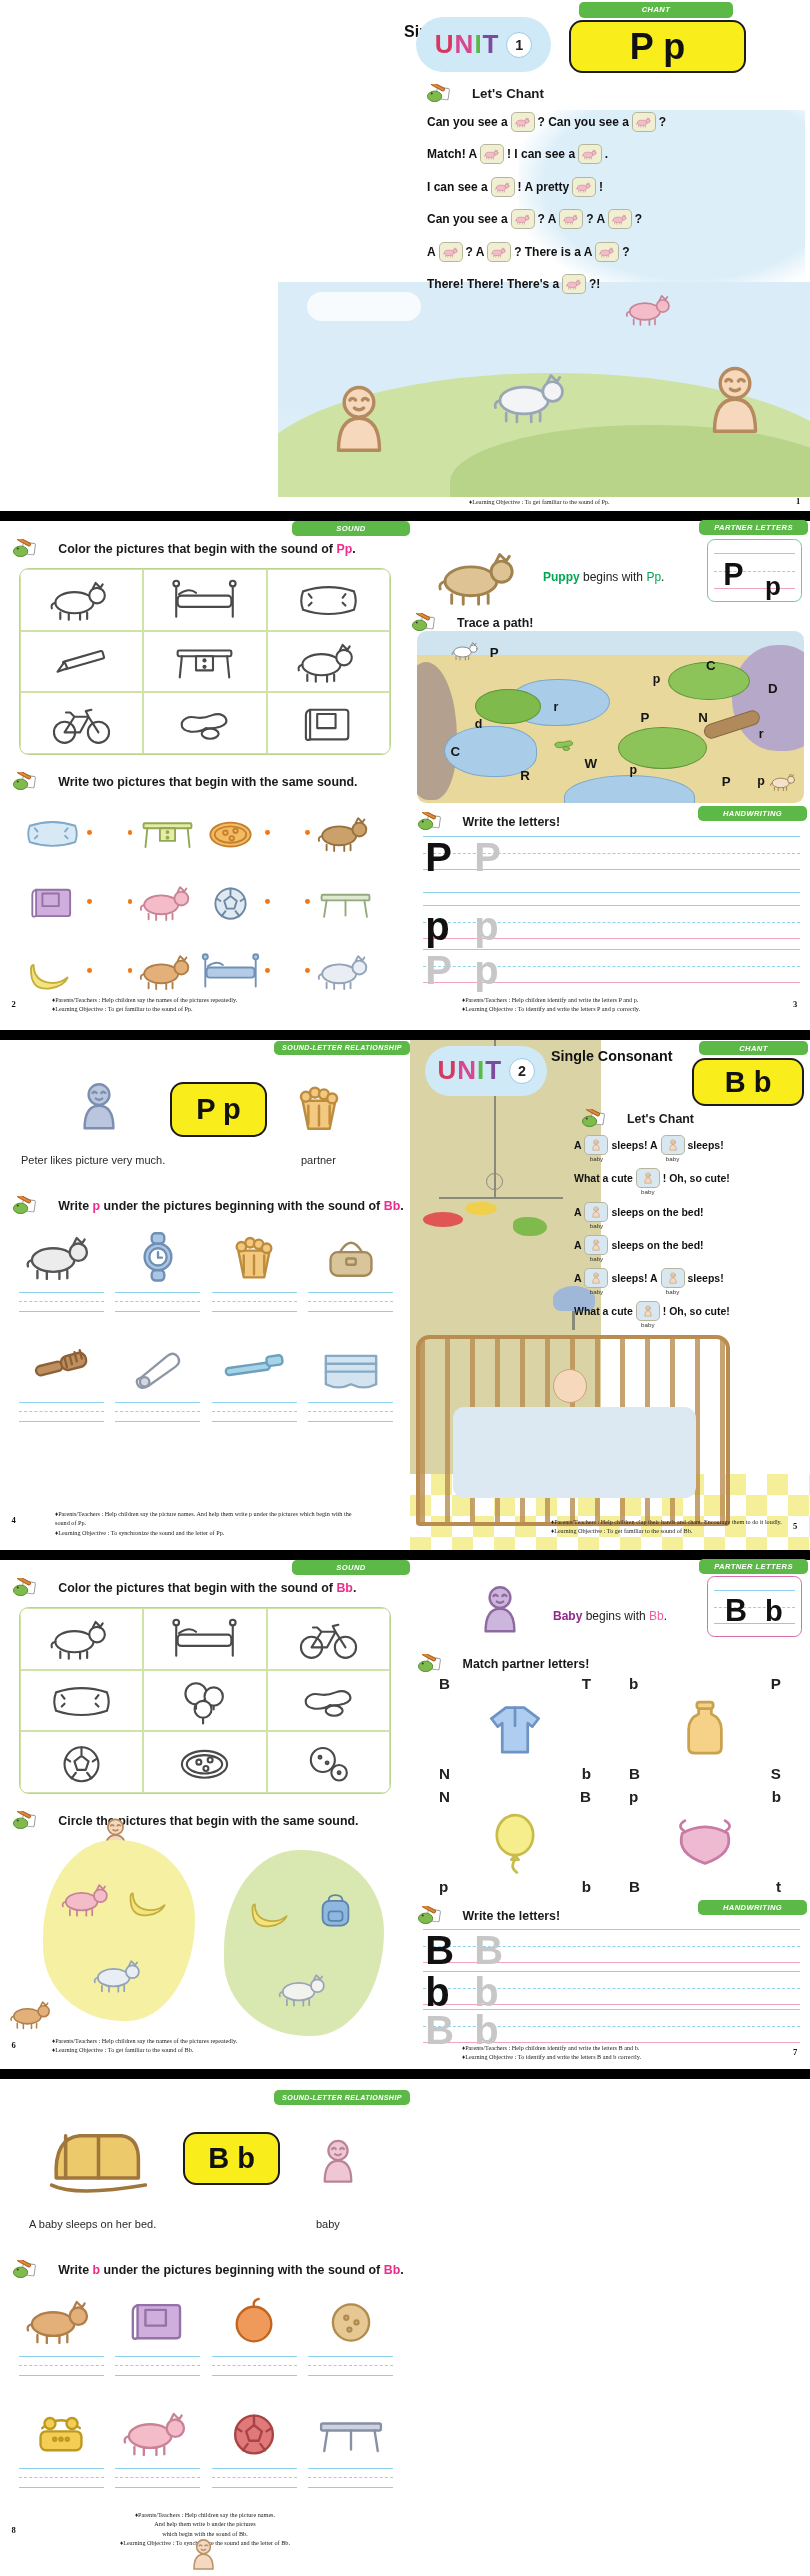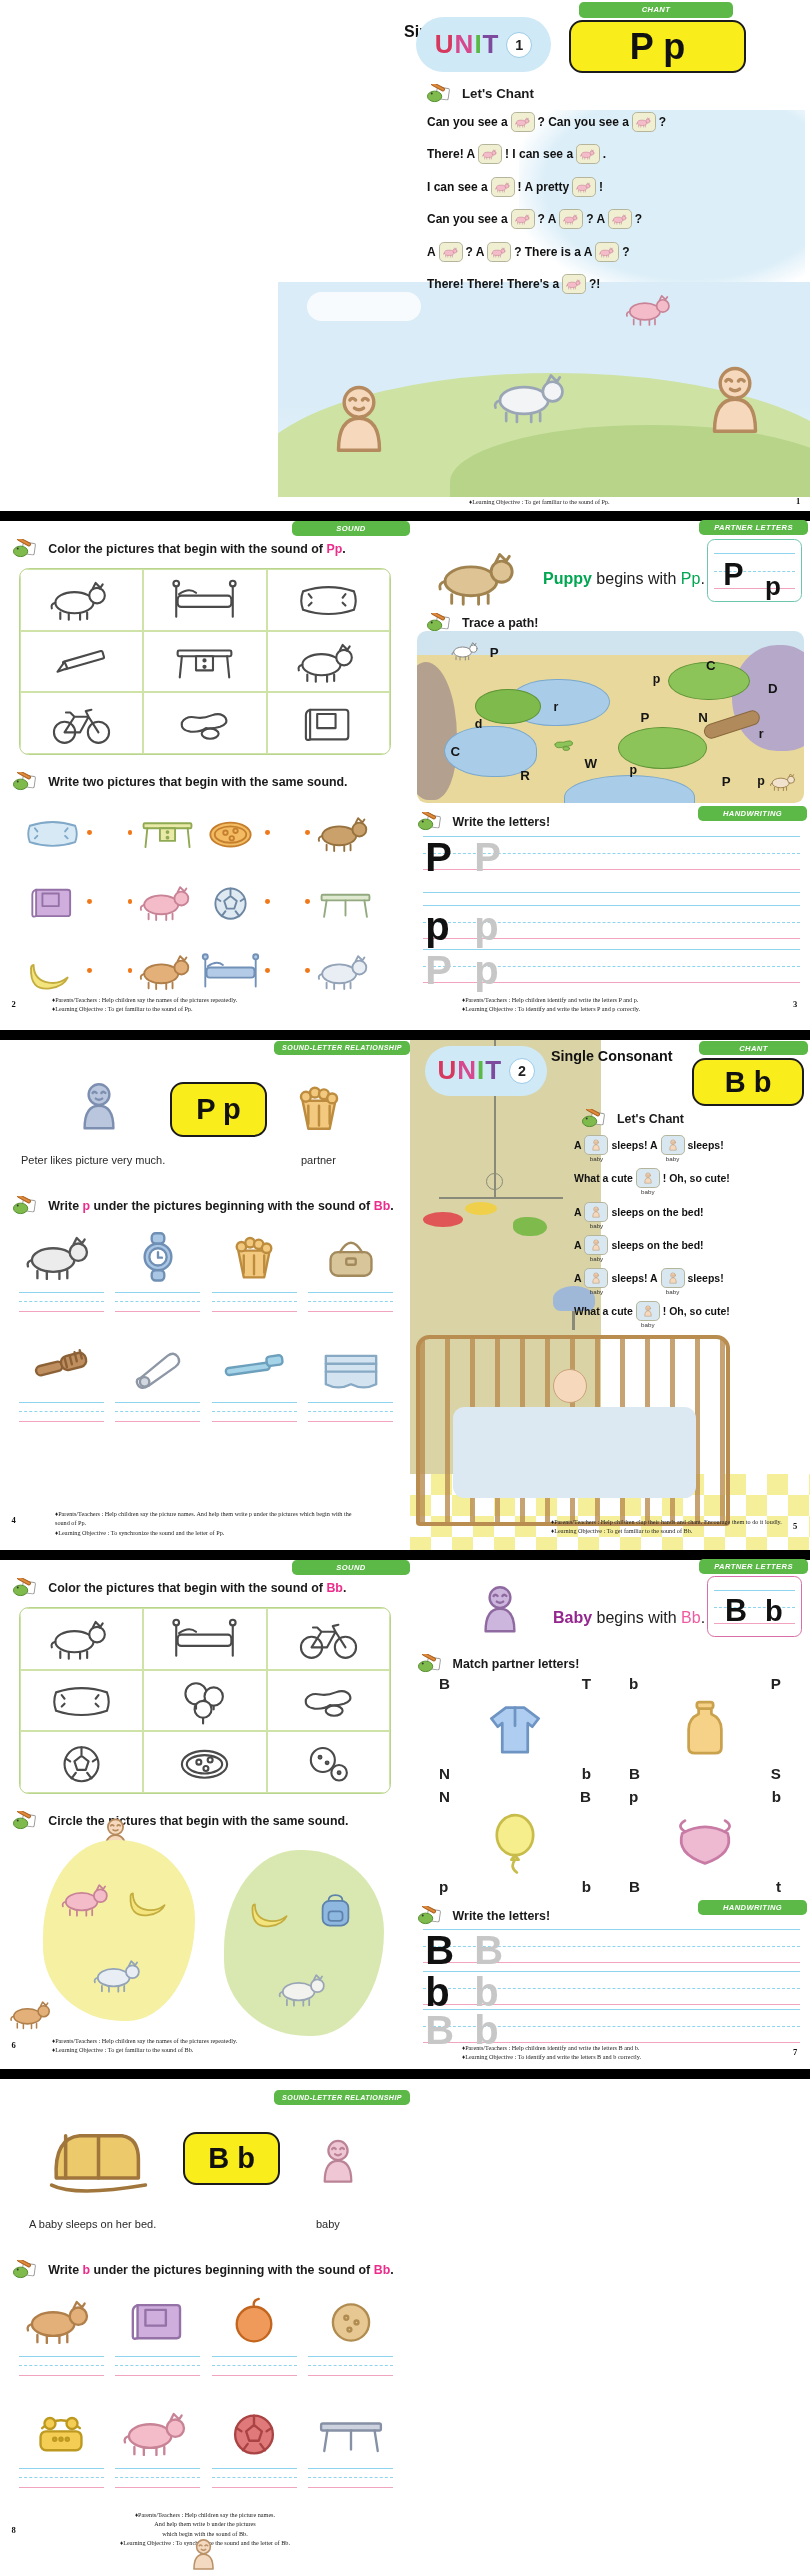--- a/index.html
+++ b/index.html
@@ -10,21 +10,21 @@
   .page{position:absolute;top:0;height:100%}
   .abs{position:absolute}
   
   .tab{position:absolute;background:#5cb948;color:#fff;font-weight:bold;font-style:italic;
        font-size:7.6px;letter-spacing:0.4px;display:flex;align-items:center;justify-content:center;
        border-radius:4.8px;white-space:nowrap}
   
   .ybox{position:absolute;background:#f9ed1b;border:2.4px solid #1b1b1b;border-radius:13.3px;
         display:flex;align-items:center;justify-content:center;font-weight:bold;color:#111}
   
-  .hd{position:absolute;display:flex;align-items:center;gap:10px;font-weight:bold;font-size:12.4px;color:#1a1a1a}
+  .hd{position:absolute;display:flex;align-items:center;gap:20px;font-weight:bold;font-size:12.4px;color:#1a1a1a}
   .hd .icn{display:inline-flex;width:25px;height:19px}
   .rich .acc{color:var(--acc,#ec2d8c)}
   .course{position:absolute;font-weight:bold;color:#111}
   
   .unitcloud{position:absolute;background:#cfe9f6;border-radius:29px;display:flex;align-items:center;justify-content:center}
   .uw span{font-weight:bold;font-size:26px;letter-spacing:1px}
   .uw span:nth-child(1){color:#d7385e}.uw span:nth-child(2){color:#d6498f}
   .uw span:nth-child(3){color:#5cb948}.uw span:nth-child(4){color:#7d4a9e}
   .unitnum{width:26px;height:26px;background:#fff;border:1.9px solid #9ccbe8;border-radius:50%;
            display:flex;align-items:center;justify-content:center;font-weight:bold;font-size:14.3px;margin-left:6.7px;color:#222}
@@ -71,21 +71,21 @@
   .pbox .pl2{top:50%;border-top:1.3px dashed #8fd4ef}
   .pbox .pl3{top:78%;border-top:1.3px solid #f2a3c0}
   .pbox .bigL{position:absolute;font-weight:bold;color:#111;line-height:1}
   
   .maze{position:absolute;border-radius:9.5px;overflow:hidden;background:linear-gradient(180deg,#cfe4ef 0 14%,#e8d89c 14% 100%)}
   .maze .mf{position:absolute}
   .mletter{position:absolute;font-weight:bold;color:#151515;transform:translate(-50%,-50%)}
   
   .sent{position:absolute;font-size:11px;color:#2a2a2a}
   .cap{position:absolute;font-size:11px;color:#2a2a2a}
-  .bw{position:absolute;font-size:16px;color:#222}
+  .bw{position:absolute;font-size:12px;color:#222}
   .bw b{font-weight:bold}
   .foot{position:absolute;font-family:"Liberation Serif",serif;font-size:6.2px;line-height:1.5;color:#222}
   .pagenum{position:absolute;font-family:"Liberation Serif",serif;font-weight:bold;font-size:8.6px;color:#111}
   
   .pitem{position:absolute}
   .pitem .corner{position:absolute;font-weight:bold;font-size:15.2px;color:#222}
   .pitem .c-tl{left:0;top:0}.pitem .c-tr{right:0;top:0}.pitem .c-bl{left:0;bottom:0}.pitem .c-br{right:0;bottom:0}
   .pitem .obj{position:absolute;left:50%;top:50%;transform:translate(-50%,-50%)}
   
   .blob{position:absolute;display:flex;flex-wrap:wrap;align-items:center;justify-content:center;gap:3.8px;padding:23px 9.5px 9.5px}
@@ -189,21 +189,21 @@
                   <path d="M66 22l4-8 6 6M76 22l4-6" fill="none"></path>
                   <path d="M20 56v9M32 57v9M48 57v9M58 56v9" fill="none"></path>
                   <path d="M13 42q-7 2-5 8" fill="none"></path>
                 </g>
               </svg>
             </span>
           </span>
           <span>?</span>
         </div>
         <div class="chant-line" style="margin-bottom: 12.4px;">
-          <span>There! A</span>
+          <span>Match! A</span>
           <span class="thumbwrap">
             <span class="thumb" style="width: 24px; height: 20px; background: rgb(240, 239, 210);">
               <svg viewBox="0 0 100 75" preserveAspectRatio="xMidYMid meet">
                 <g stroke="#c98397" fill="#f4bcc9" stroke-width="3" stroke-linecap="round" stroke-linejoin="round">
                   <ellipse cx="40" cy="42" rx="27" ry="15"></ellipse>
                   <circle cx="72" cy="32" r="11"></circle>
                   <path d="M66 22l4-8 6 6M76 22l4-6" fill="none"></path>
                   <path d="M20 56v9M32 57v9M48 57v9M58 56v9" fill="none"></path>
                   <path d="M13 42q-7 2-5 8" fill="none"></path>
                 </g>
@@ -693,21 +693,21 @@
           </svg>
         </span>
       <div class="bw" style="left:133px;top:50px"><b style="color: rgb(0, 166, 81);">Puppy</b><span> begins with </span><span style="color: rgb(0, 166, 81);">Pp</span><span>.</span></div>
       <div class="pbox" style="left:297px;top:19px;width:95px;height:63px;border:1.9px solid #6fc6b0">
         <div class="pl1"></div>
           <div class="pl2"></div>
           <div class="pl3"></div>
         <span class="bigL" style="left:15.2px;bottom:11.4px;font-size:30.5px">P</span>
         <span class="bigL" style="left:57px;bottom:1.9px;font-size:26px">p</span>
       </div>
-      <div class="hd" style="left:17px;top:93px">
+      <div class="hd" style="left:2px;top:93px">
         <span class="icn">
             <svg viewBox="0 0 26 20">
               <rect x="10" y="4" width="13" height="12" rx="1.5" fill="#fff" stroke="#9a9a9a" transform="rotate(8 16 10)"></rect>
               <ellipse cx="8" cy="13" rx="7.5" ry="5.5" fill="#7fba4c" stroke="#4e8a28"></ellipse>
               <circle cx="5" cy="10" r="1" fill="#333" stroke="none"></circle>
               <rect x="4" y="1" width="15" height="3.2" rx="1.6" fill="#e08a3c" stroke="#a85f1f" transform="rotate(28 11 3)"></rect>
             </svg>
           </span>
         <span>Trace a path!</span>
       </div>

